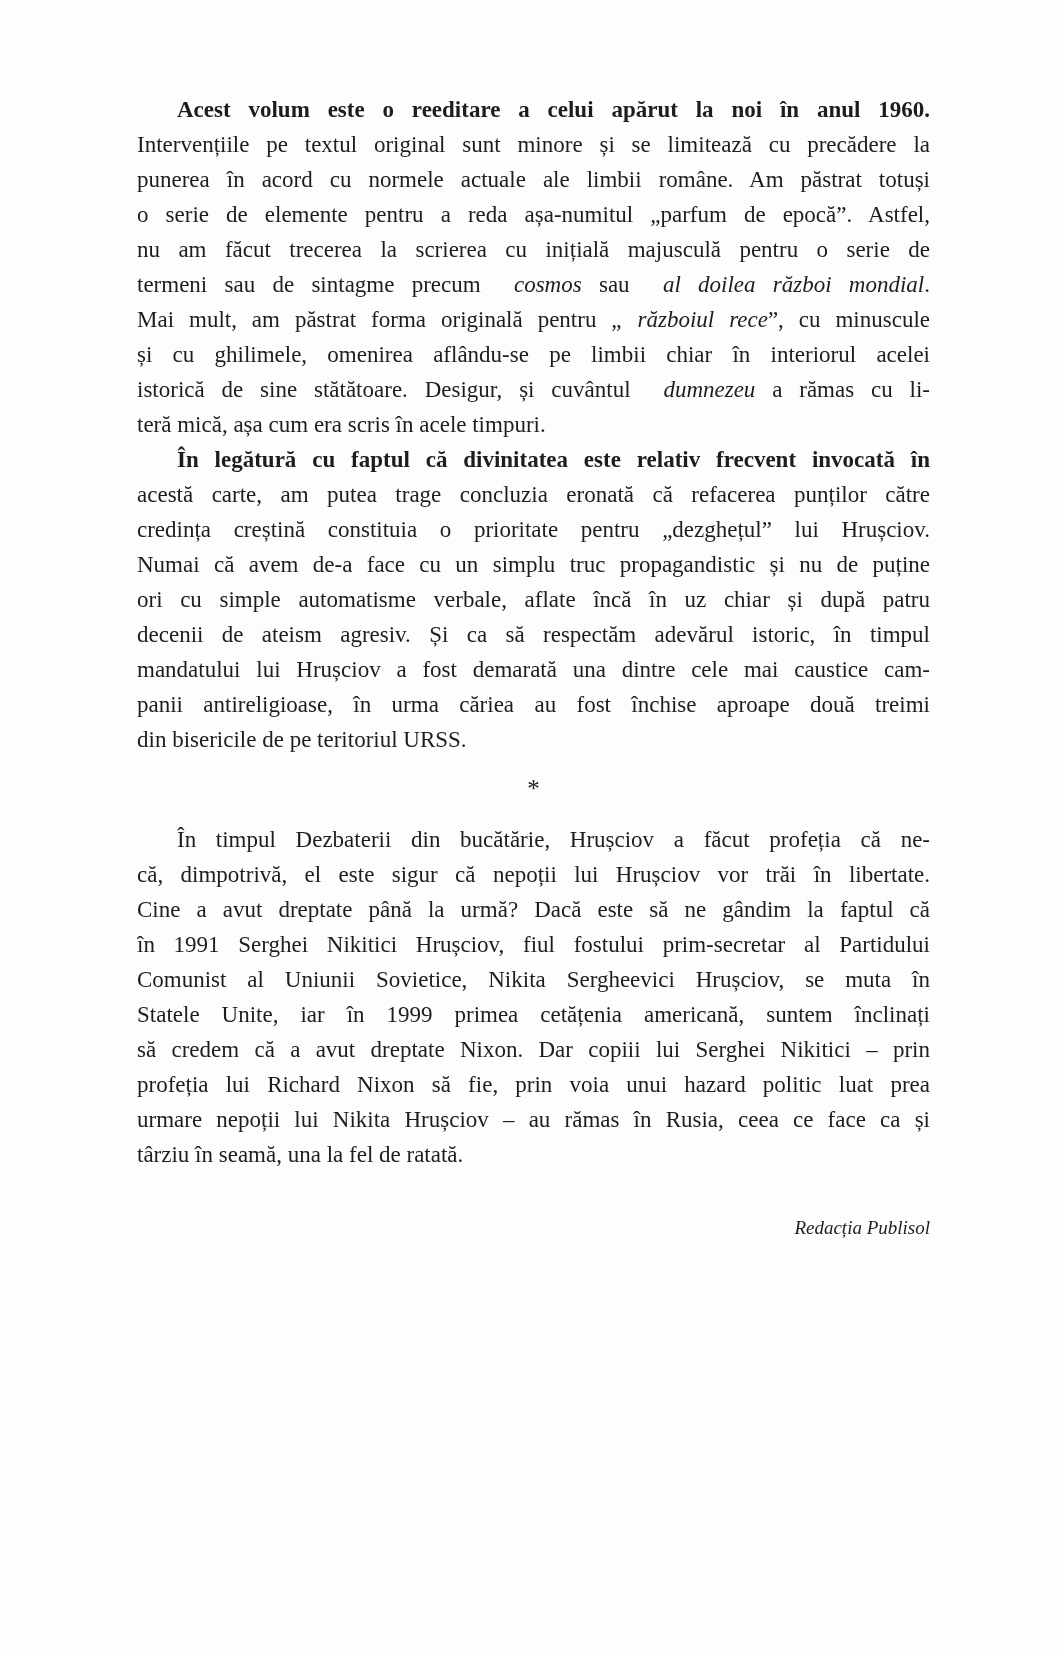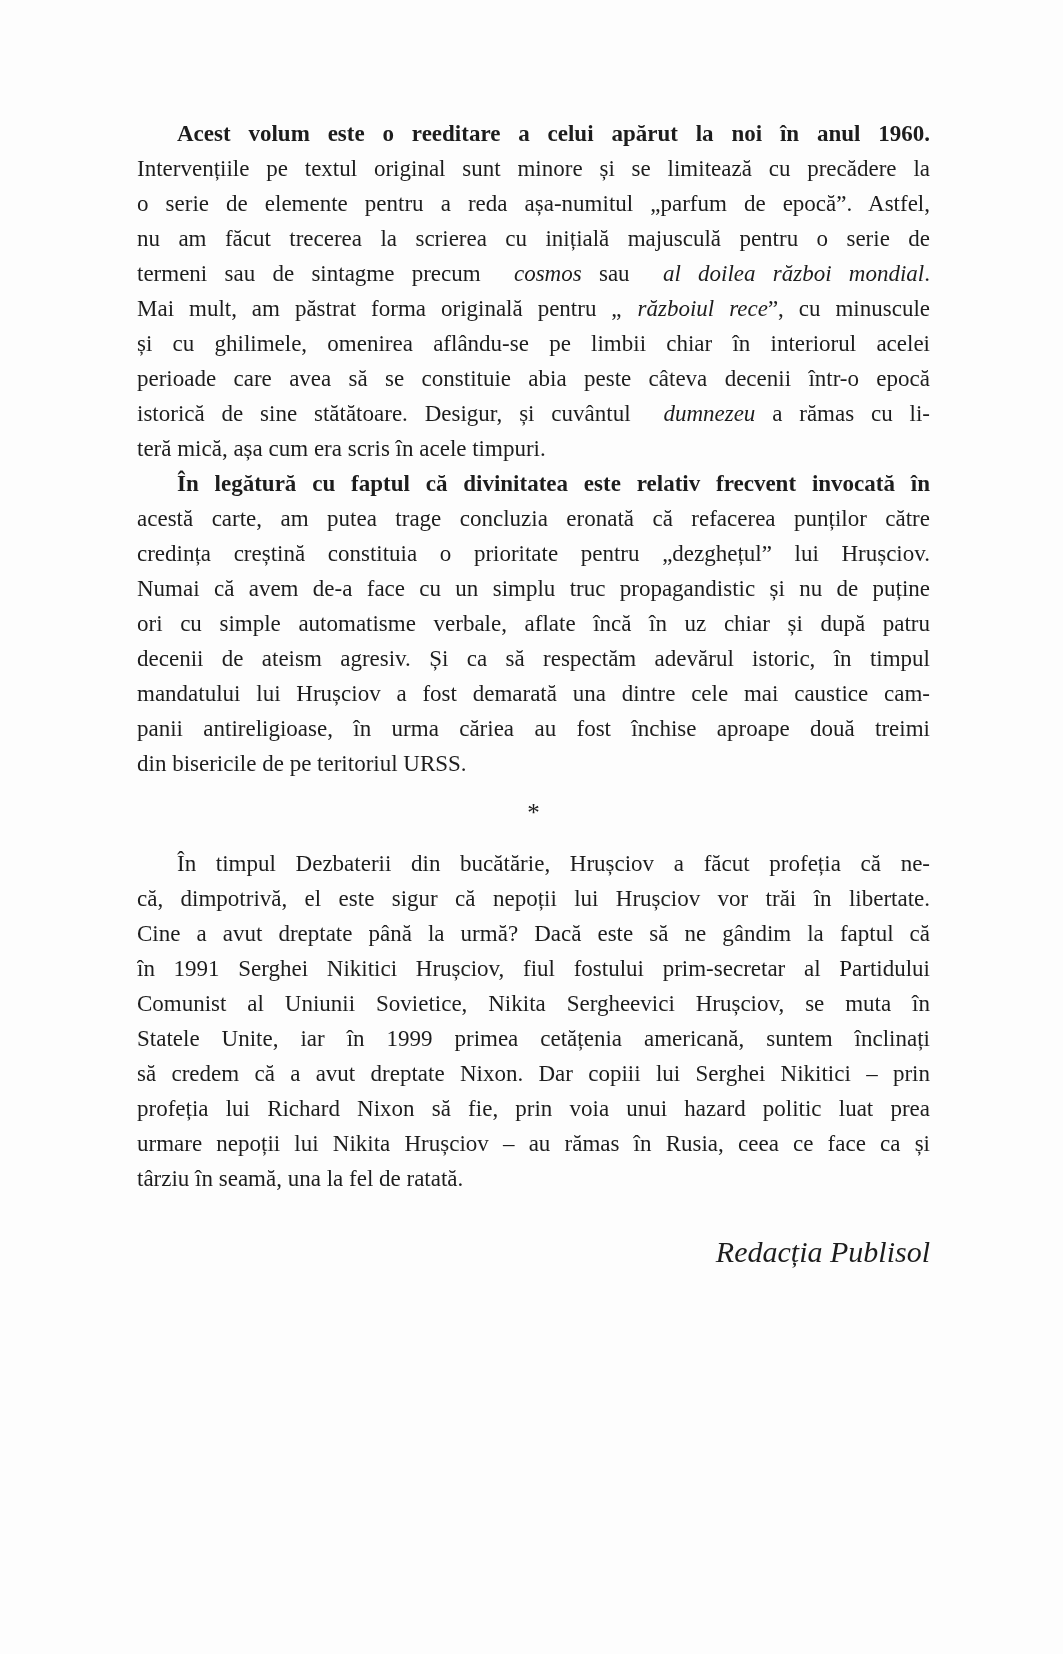--- a/index.html
+++ b/index.html
@@ -7,21 +7,21 @@
     padding: 0;
     background: #e8e8e8;
   }
   .page {
     position: relative;
     width: 1063px;
     height: 1654px;
     margin: 0 auto;
     background: #fdfdfd;
     box-sizing: border-box;
-    padding: 116px 133px 0 137px;
+    padding: 92px 133px 0 137px;
     font-family: "Liberation Serif", "DejaVu Serif", serif;
     font-size: 23px;
     line-height: 35px;
     color: #1d1d1d;
     overflow: hidden;
   }
   .para { margin: 0; }
   .para .tline:first-child { text-indent: 40px; }
   .tline {
     text-align: justify;
@@ -34,39 +34,39 @@
   .it { font-style: italic; margin-left: 16px; }
   .separator {
     text-align: center;
     margin: 14px 0 16px 0;
     height: 35px;
     font-size: 25px;
   }
   .signature {
     text-align: right;
     font-style: italic;
-    font-size: 30px;
+    font-size: 19px;
     margin-top: 38px;
     height: 35px;
   }
 </style>
 </head>
 <body>
 
 <div class="page">
   <div>
       <div class="para">
         <div class="tline boldline"><span>Acest volum este o reeditare a celui apărut la noi în anul 1960.</span></div>
         <div class="tline"><span>Intervențiile pe textul original sunt minore și se limitează cu precădere la</span></div>
+        <div class="tline"><span>punerea în acord cu normele actuale ale limbii române. Am păstrat totuși</span></div>
         <div class="tline"><span>o serie de elemente pentru a reda așa-numitul „parfum de epocă”. Astfel,</span></div>
         <div class="tline"><span>nu am făcut trecerea la scrierea cu inițială majusculă pentru o serie de</span></div>
         <div class="tline"><span>termeni sau de sintagme precum </span><span class="it">cosmos</span><span> sau </span><span class="it">al doilea război mondial</span><span>.</span></div>
         <div class="tline"><span>Mai mult, am păstrat forma originală pentru „</span><span class="it">războiul rece</span><span>”, cu minuscule</span></div>
         <div class="tline"><span>și cu ghilimele, omenirea aflându-se pe limbii chiar în interiorul acelei</span></div>
-        <div class="tline"><span>perioade care avea să se constituie abia peste câteva decenii într-o epocă</span></div>
         <div class="tline"><span>istorică de sine stătătoare. Desigur, și cuvântul </span><span class="it">dumnezeu</span><span> a rămas cu li-</span></div>
         <div class="tline lastline"><span>teră mică, așa cum era scris în acele timpuri.</span></div>
       </div>
       <div class="para">
         <div class="tline boldline"><span>În legătură cu faptul că divinitatea este relativ frecvent invocată în</span></div>
         <div class="tline"><span>acestă carte, am putea trage concluzia eronată că refacerea punților către</span></div>
         <div class="tline"><span>credința creștină constituia o prioritate pentru „dezghețul” lui Hrușciov.</span></div>
         <div class="tline"><span>Numai că avem de-a face cu un simplu truc propagandistic și nu de puține</span></div>
         <div class="tline"><span>ori cu simple automatisme verbale, aflate încă în uz chiar și după patru</span></div>
         <div class="tline"><span>decenii de ateism agresiv. Și ca să respectăm adevărul istoric, în timpul</span></div>

